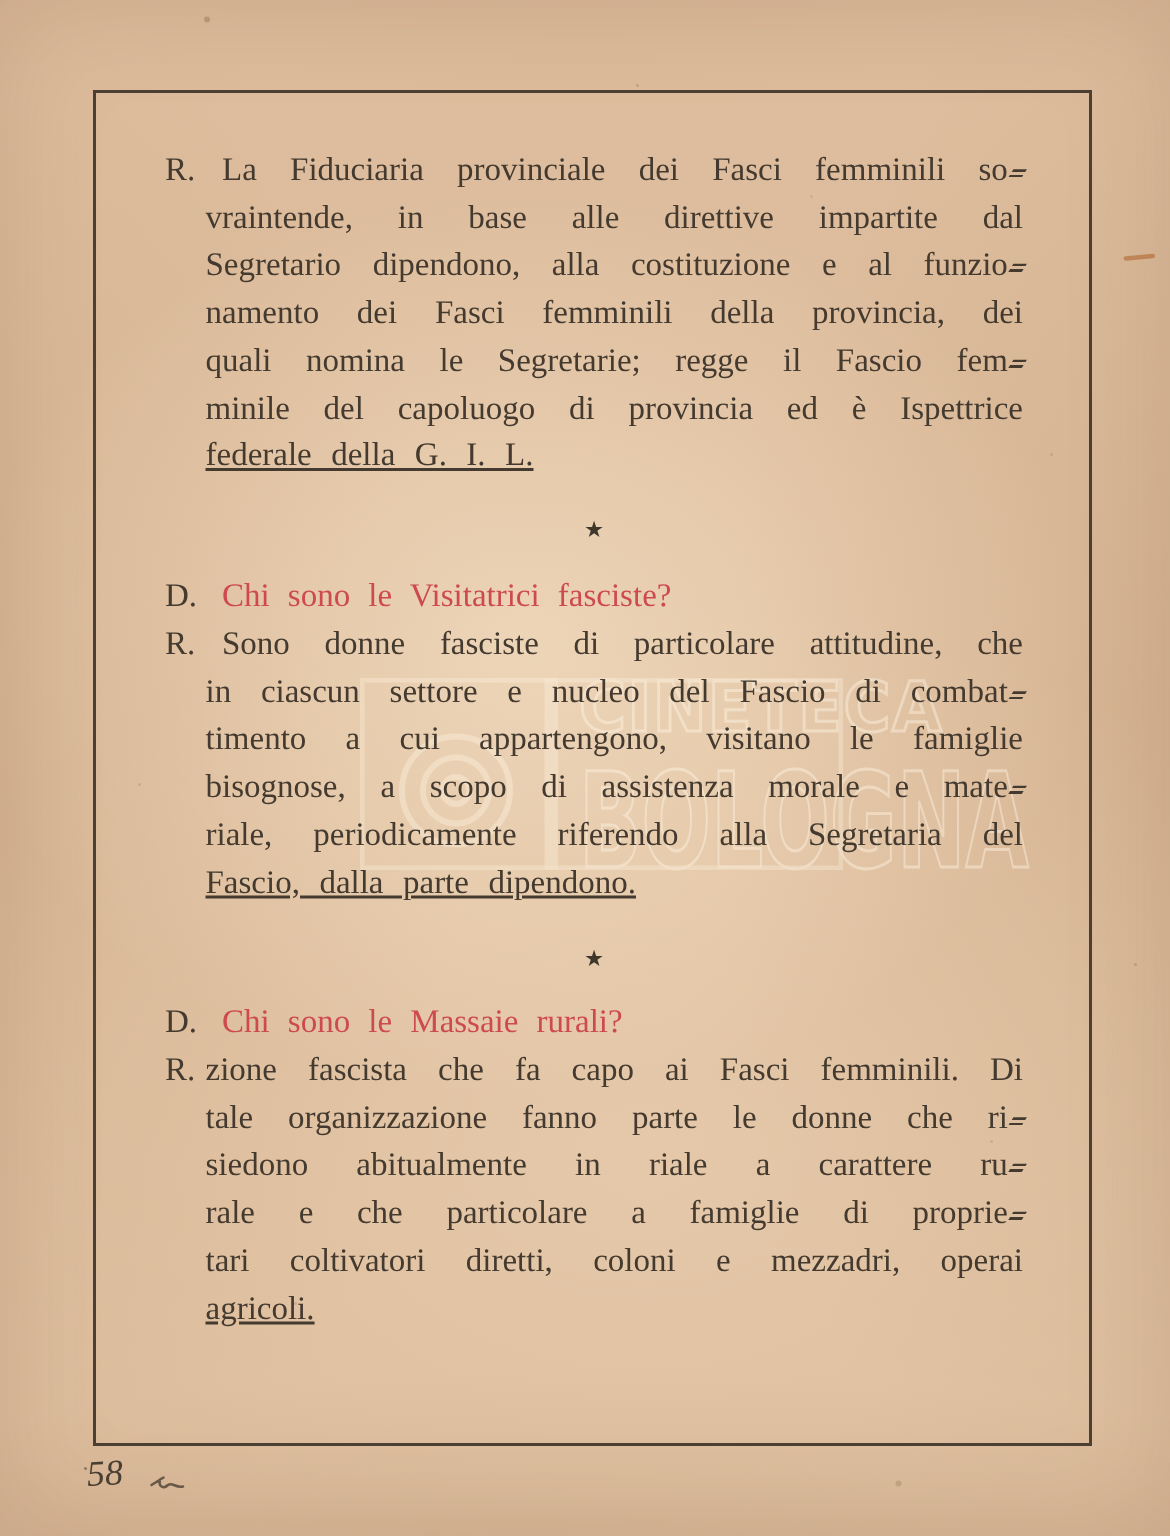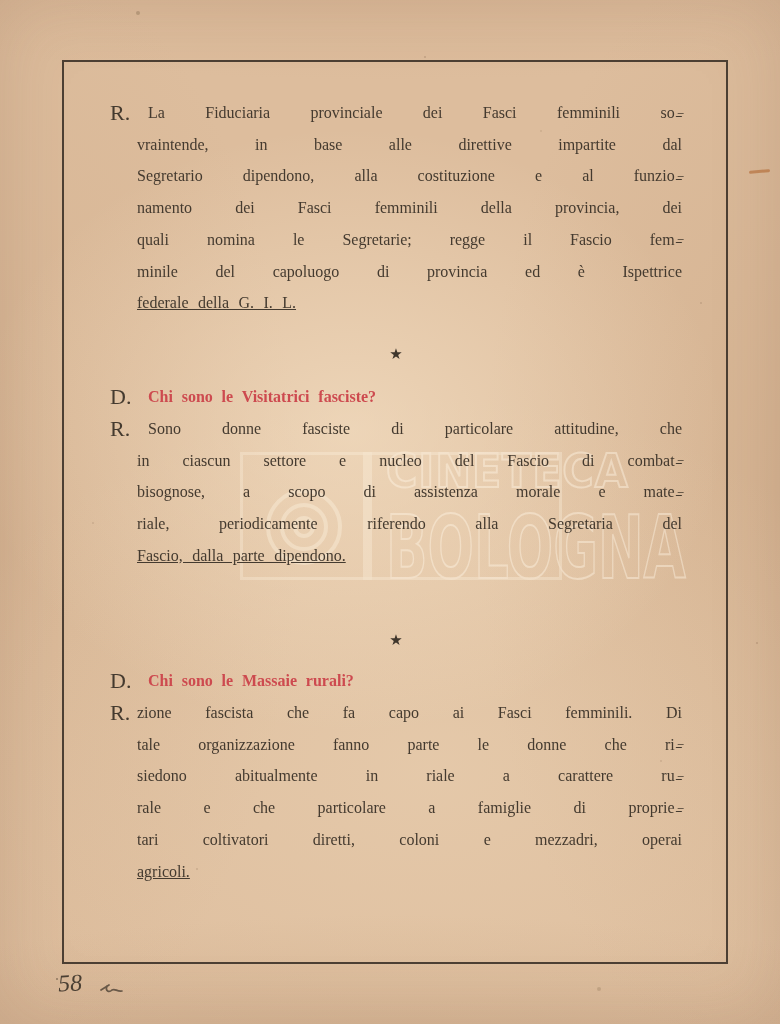--- a/index.html
+++ b/index.html
@@ -16,24 +16,24 @@
       radial-gradient(ellipse 900px 160px at 50% -3%, rgba(205,165,130,0.25), rgba(205,165,130,0) 70%);
     box-shadow:inset 0 0 70px rgba(120,85,60,0.18);
   }
   .frame{
     position:absolute;left:62px;top:60px;width:666px;height:904px;
     border:2px solid rgba(56,46,36,0.88);box-sizing:border-box;
   }
   .qa{position:absolute;left:110px;width:572px;color:#443a2f;}
   .lbl{position:absolute;left:0;top:0;font-size:22px;line-height:31.7px;}
   .lines{margin-left:27px;}
-  .line{font-size:16px;line-height:31.7px;text-align:justify;text-align-last:justify;}
+  .line{font-size:22px;line-height:31.7px;text-align:justify;text-align-last:justify;}
   .line.first{padding-left:11px;}
   .line.last{text-align-last:left;word-spacing:0.34em;text-decoration:underline;}
-  .line.q{color:#cd4a4f;text-align:right;text-align-last:left;word-spacing:0.30em;padding-left:11px;font-weight:bold;}
+  .line.q{color:#cd4a4f;text-align:right;text-align-last:left;word-spacing:0.30em;padding-left:11px;}
   .hy::after{
     content:"";display:inline-block;width:0.40em;height:0.28em;margin-left:0.06em;
     background:linear-gradient(to bottom,currentColor 0 26%,transparent 26% 60%,currentColor 60% 86%,transparent 86%);
     transform:skewX(-32deg) translateY(-0.05em);
   }
   .star-sep{position:absolute;left:110px;width:572px;text-align:center;
     font-size:15px;line-height:15px;color:#3f362c;}
   
   .watermark{position:absolute;left:0;top:0;width:780px;height:1024px;opacity:0.5;pointer-events:none;}
   .wm-stroke{
@@ -105,20 +105,21 @@
     <div class="lines">
       <div class="line q">Chi sono le Visitatrici fasciste?</div>
     </div>
   </section>
 
   <section class="qa" style="top:413px">
     <span class="lbl">R.</span>
     <div class="lines">
       <div class="line first">Sono donne fasciste di particolare attitudine, che</div>
       <div class="line hy">in ciascun settore e nucleo del Fascio di combat</div>
+      <div class="line">timento a cui appartengono, visitano le famiglie</div>
       <div class="line hy">bisognose, a scopo di assistenza morale e mate</div>
       <div class="line">riale, periodicamente riferendo alla Segretaria del</div>
       <div class="line last">Fascio, dalla parte dipendono.</div>
     </div>
   </section>
 
   <div class="star-sep" style="top:633px">★</div>
 
   <section class="qa" style="top:665px">
     <span class="lbl">D.</span>

